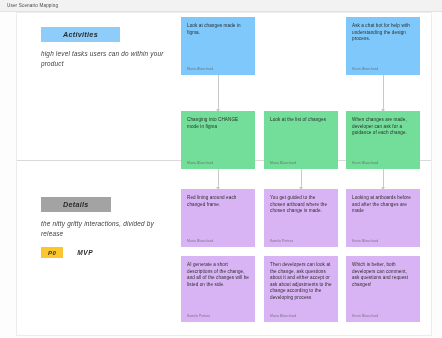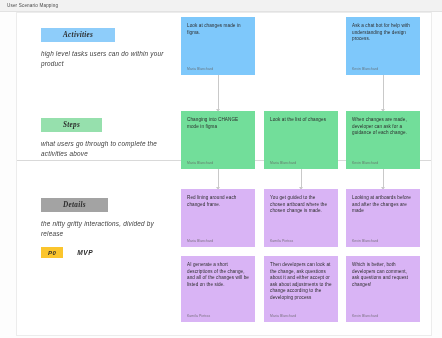--- a/index.html
+++ b/index.html
@@ -37,21 +37,20 @@
 
   
   .legend{position:absolute;left:24px;}
   .legend .chip{
     display:inline-block;
     font-size:7.2px;font-style:italic;font-weight:bold;
     color:#2b2b2b;
     padding:3px 22px;
     text-align:center;
     letter-spacing:.3px;
-    font-family:Liberation Serif, serif;
   }
   .chip-activities{background:#8ecdfa;}
   .chip-steps{background:#96e0ad;}
   .chip-details{background:#a3a3a3;}
   .legend .desc{
     margin-top:7px;
     font-size:6.4px;font-style:italic;
     color:#3a3a3a;line-height:9.5px;
     letter-spacing:.2px;
     max-width:135px;
@@ -110,24 +109,20 @@
 
   <div class="canvas">
 
     <div class="divider" style="top:147px;"></div>
 
     <div class="legend" style="top:10px;">
       <div class="chip chip-activities">Activities</div>
       <div class="desc">high level tasks users can do within your product</div>
     </div>
 
-    <div class="legend" style="top:100px;">
-      <div class="chip chip-steps">Steps</div>
-      <div class="desc">what users go through to complete the activities above</div>
-    </div>
 
     <div class="legend" style="top:180px;">
       <div class="chip chip-details">Details</div>
       <div class="desc">the nitty gritty interactions, divided by release</div>
       <div class="release-row">
         <span class="badge-p0">P0</span>
         <span class="mvp-label">MVP</span>
       </div>
     </div>
 

